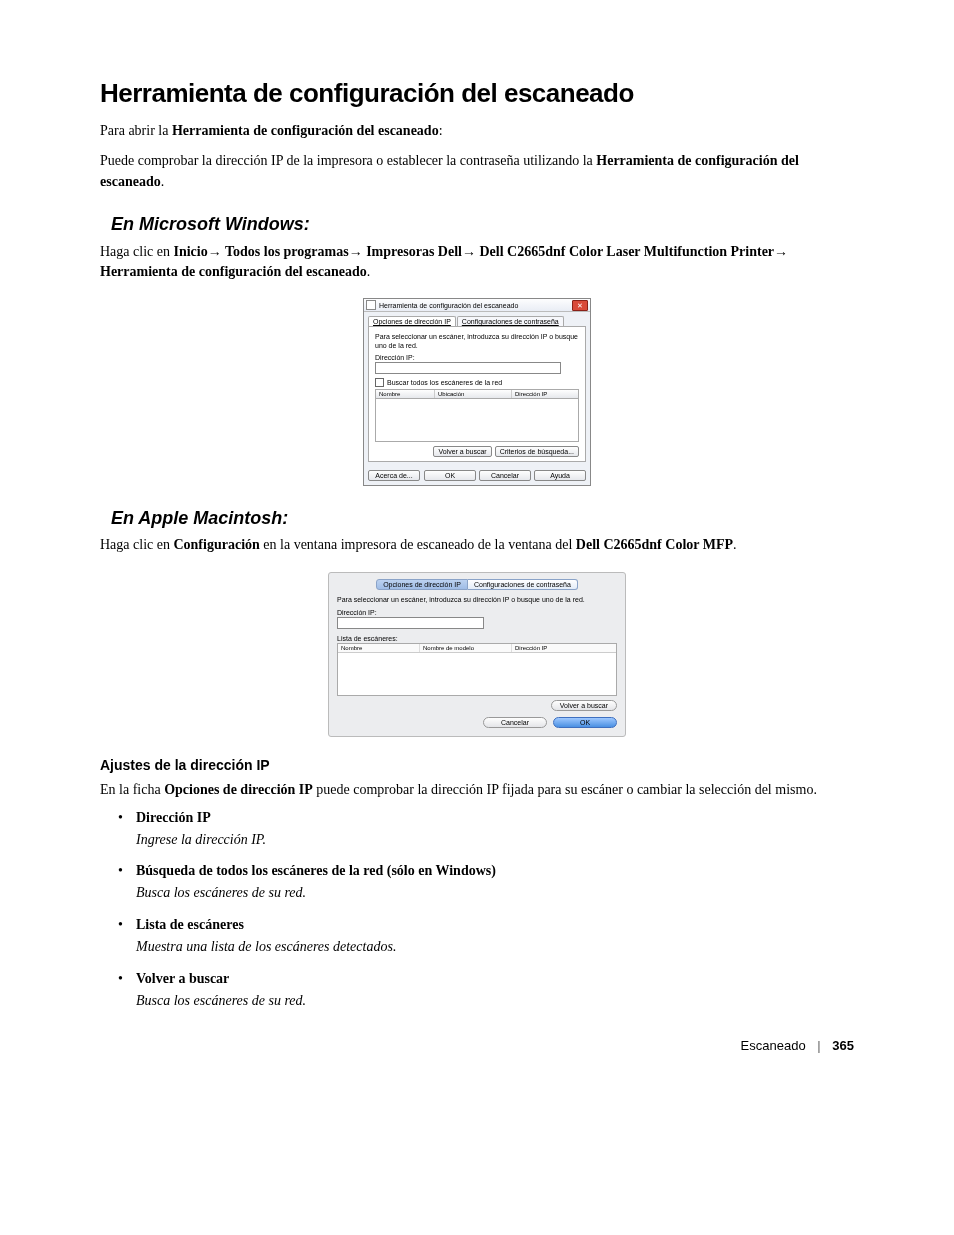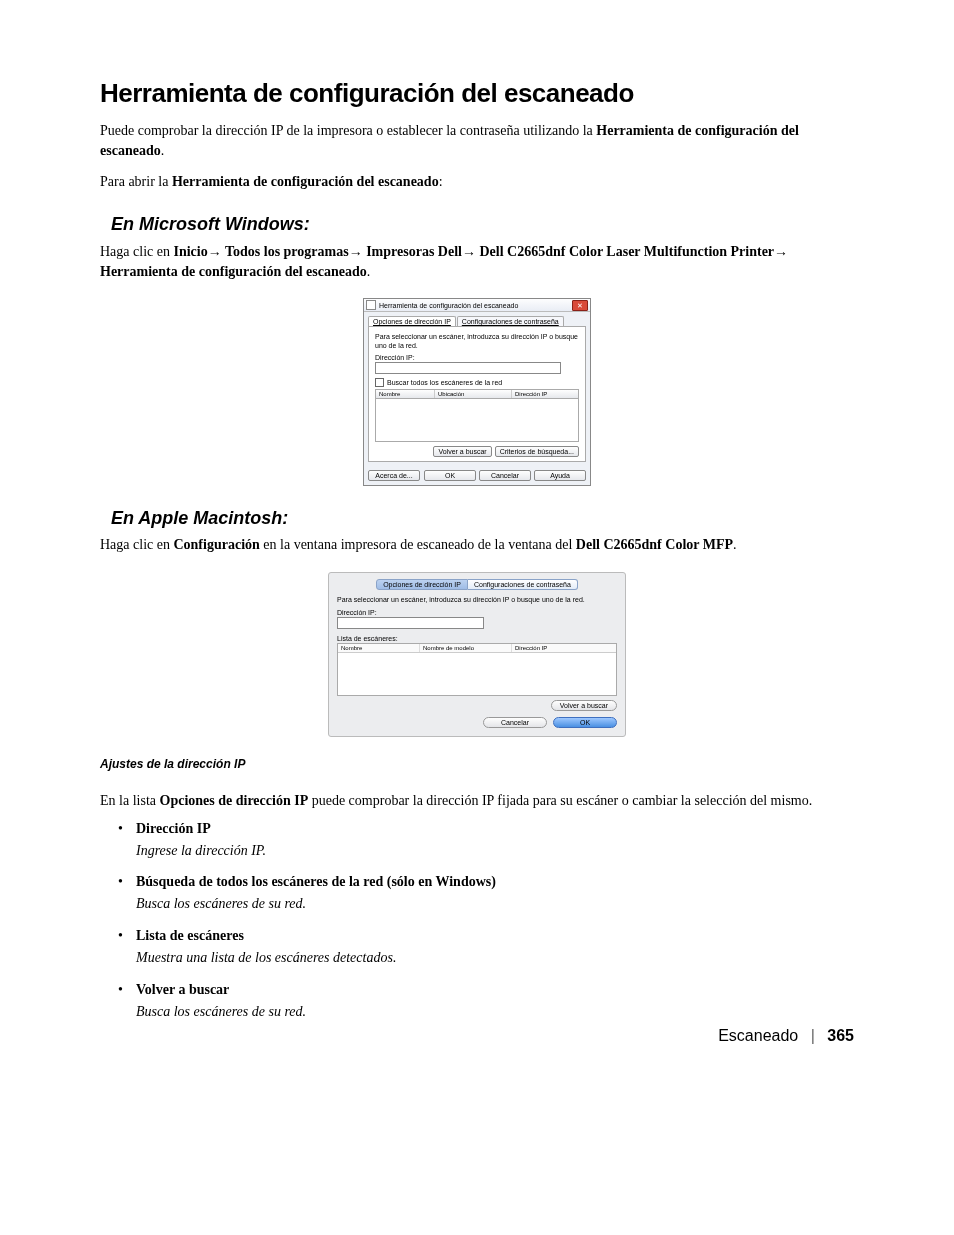--- a/index.html
+++ b/index.html
@@ -33,23 +33,22 @@
     font-weight: 700;
     font-style: italic;
     font-size: 18px;
     margin: 22px 0 6px 11px;
   }
   .bold { font-weight: 700; }
   .arrow { font-family: Arial, sans-serif; }
   .h3 {
     font-family: Arial, Helvetica, sans-serif;
     font-weight: 700;
-    font-size: 12px;
-    margin: 20px 0 20px 0;
-    font-style: italic;
+    font-size: 14px;
+    margin: 20px 0 7px 0;
   }
   ul.items {
     list-style: none;
     padding: 0;
     margin: 10px 0 0 0;
   }
   ul.items > li {
     margin: 0 0 14px 0;
     padding-left: 36px;
     position: relative;
@@ -67,23 +66,23 @@
     margin-bottom: 4px;
   }
   .item-desc {
     font-size: 14px;
     line-height: 1.4;
     font-style: italic;
   }
   .footer {
     position: absolute;
     right: 100px;
-    bottom: 50px;
+    bottom: 31px;
     font-family: Arial, Helvetica, sans-serif;
-    font-size: 16px;
+    font-size: 13px;
   }
   .footer .sep {
     margin: 0 8px;
     color: #666;
   }
   .footer .label { color: #000; }
   .footer .pgnum { font-weight: 700; }
 
   
   .win {
@@ -225,24 +224,24 @@
   }
   .mac .bottom { display: flex; justify-content: flex-end; gap: 6px; }
 </style>
 </head>
 <body>
 
 <div class="page">
   <h1>Herramienta de configuración del escaneado</h1>
 
   <p class="body-text">
+    <span>Para abrir la </span><span class="bold">Herramienta de configuración del escaneado</span><span>:</span>
+  </p>
+  <p class="body-text">
     <span>Puede comprobar la dirección IP de la impresora o establecer la contraseña utilizando la </span><span class="bold">Herramienta de configuración del escaneado</span><span>.</span>
-  </p>
-  <p class="body-text">
-    <span>Para abrir la </span><span class="bold">Herramienta de configuración del escaneado</span><span>:</span>
   </p>
 
   <div class="sub-heading">En Microsoft Windows:</div>
   <p class="body-text">
     <span>Haga clic en </span><span class="bold">Inicio</span><span class="arrow bold">→</span><span class="bold"> Todos los programas</span><span class="arrow bold">→</span><span class="bold"> Impresoras Dell</span><span class="arrow bold">→</span><span class="bold"> Dell C2665dnf Color Laser Multifunction Printer</span><span class="arrow bold">→</span><span class="bold"> Herramienta de configuración del escaneado</span><span>.</span>
   </p>
 
   <div class="win">
     <div class="titlebar">
       <div class="ticon"></div>
@@ -308,21 +307,21 @@
       <div class="mbtn">Volver a buscar</div>
     </div>
     <div class="bottom">
       <div class="mbtn">Cancelar</div>
       <div class="mbtn primary">OK</div>
     </div>
   </div>
 
   <div class="h3">Ajustes de la dirección IP</div>
   <p class="body-text">
-    <span>En la lista </span><span class="bold">Opciones de dirección IP</span><span> puede comprobar la dirección IP fijada para su escáner o cambiar la selección del mismo.</span>
+    <span>En la ficha </span><span class="bold">Opciones de dirección IP</span><span> puede comprobar la dirección IP fijada para su escáner o cambiar la selección del mismo.</span>
   </p>
 
   <ul class="items">
     <li>
       <div class="item-title"><span class="bold">Dirección IP</span><span></span></div>
       <div class="item-desc">Ingrese la dirección IP.</div>
     </li>
     <li>
       <div class="item-title"><span class="bold">Búsqueda de todos los escáneres de la red</span><span> (sólo en Windows)</span></div>
       <div class="item-desc">Busca los escáneres de su red.</div>

